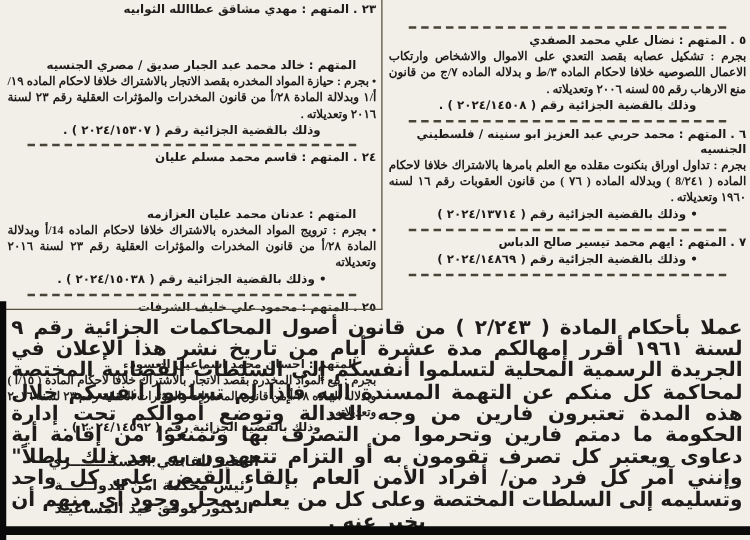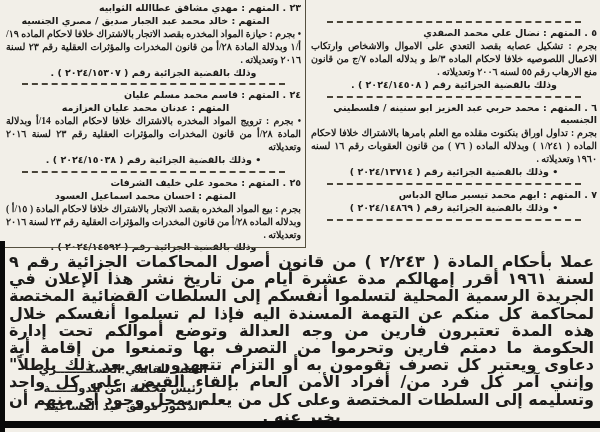--- a/index.html
+++ b/index.html
@@ -3,21 +3,21 @@
 <meta charset="utf-8">
 <style>
   html,body{margin:0;padding:0;}
   body{width:600px;height:432px;background:#e9e5da;font-family:"DejaVu Sans",sans-serif;}
   .page{position:relative;width:600px;height:432px;background:#f2efe8;color:#1d1c1a;overflow:hidden;direction:rtl;}
   .col{position:absolute;top:17px;font-weight:bold;font-size:9.5px;line-height:12.9px;}
   .col-right{right:3px;width:286px;}
   .col-left{left:6px;width:295px;top:1px;}
   .entry{margin:1px 0;}
   .ent-title{text-align:right;}
-  .ent-co{text-align:center;padding-right:16px;}
+  .ent-co{text-align:right;padding-right:16px;margin-top:32px;}
   .ent-charge{text-align:justify;font-family:Liberation Serif, serif;}
   .ent-case{text-align:center;}
   .dash{height:0;border:none;border-top:2px dashed #494438;margin:4px 16px;}
   .v-divider{position:absolute;left:305px;top:0;width:1px;height:248px;background:#55503f;}
   .h-rule{position:absolute;left:0;top:247px;width:306px;height:1px;background:#55503f;}
   .notice-par{position:absolute;top:253px;right:6px;left:9px;margin:0;font-weight:bold;
               font-size:16px;line-height:17.2px;text-align:justify;text-align-last:center;}
   .signature{position:absolute;top:360px;left:16px;width:214px;text-align:center;
              font-weight:bold;font-size:11.5px;line-height:18.5px;}
   .border-left{position:absolute;left:0;top:241px;width:5px;height:191px;background:#0a0a0a;}
@@ -31,21 +31,21 @@
   <div class="col col-right">
     <div class="dash"></div>
     <section class="entry">
       <div class="ent-title">٥ . المتهم : نضال علي محمد الصفدي</div>
       <div class="ent-charge">بجرم : تشكيل عصابه بقصد التعدي على الاموال والاشخاص وارتكاب الاعمال اللصوصيه خلافا لاحكام الماده ٣/ط و بدلاله الماده ٧/ج من قانون منع الارهاب رقم ٥٥ لسنه ٢٠٠٦ وتعديلاته .</div>
       <div class="ent-case">وذلك بالقضية الجزائية رقم ( ٢٠٢٤/١٤٥٠٨ ) .</div>
     </section>
     <div class="dash"></div>
     <section class="entry">
       <div class="ent-title">٦ . المتهم : محمد حربي عبد العزيز ابو سنينه / فلسطيني الجنسيه</div>
-      <div class="ent-charge">بجرم : تداول اوراق بنكنوت مقلده مع العلم بامرها بالاشتراك خلافا لاحكام الماده ( ١/٢٤١ ) وبدلاله الماده ( ٧٦ ) من قانون العقوبات رقم ١٦ لسنه ١٩٦٠ وتعديلاته .</div>
+      <div class="ent-charge">بجرم : تداول اوراق بنكنوت مقلده مع العلم بامرها بالاشتراك خلافا لاحكام الماده ( 8/٢٤١ ) وبدلاله الماده ( ٧٦ ) من قانون العقوبات رقم ١٦ لسنه ١٩٦٠ وتعديلاته .</div>
       <div class="ent-case">• وذلك بالقضية الجزائية رقم ( ٢٠٢٤/١٣٧١٤ )</div>
     </section>
     <div class="dash"></div>
     <section class="entry">
       <div class="ent-title">٧ . المتهم : ايهم محمد تيسير صالح الدباس</div>
       <div class="ent-case">• وذلك بالقضية الجزائية رقم ( ٢٠٢٤/١٤٨٦٩ )</div>
     </section>
     <div class="dash"></div>
   </div>
 

